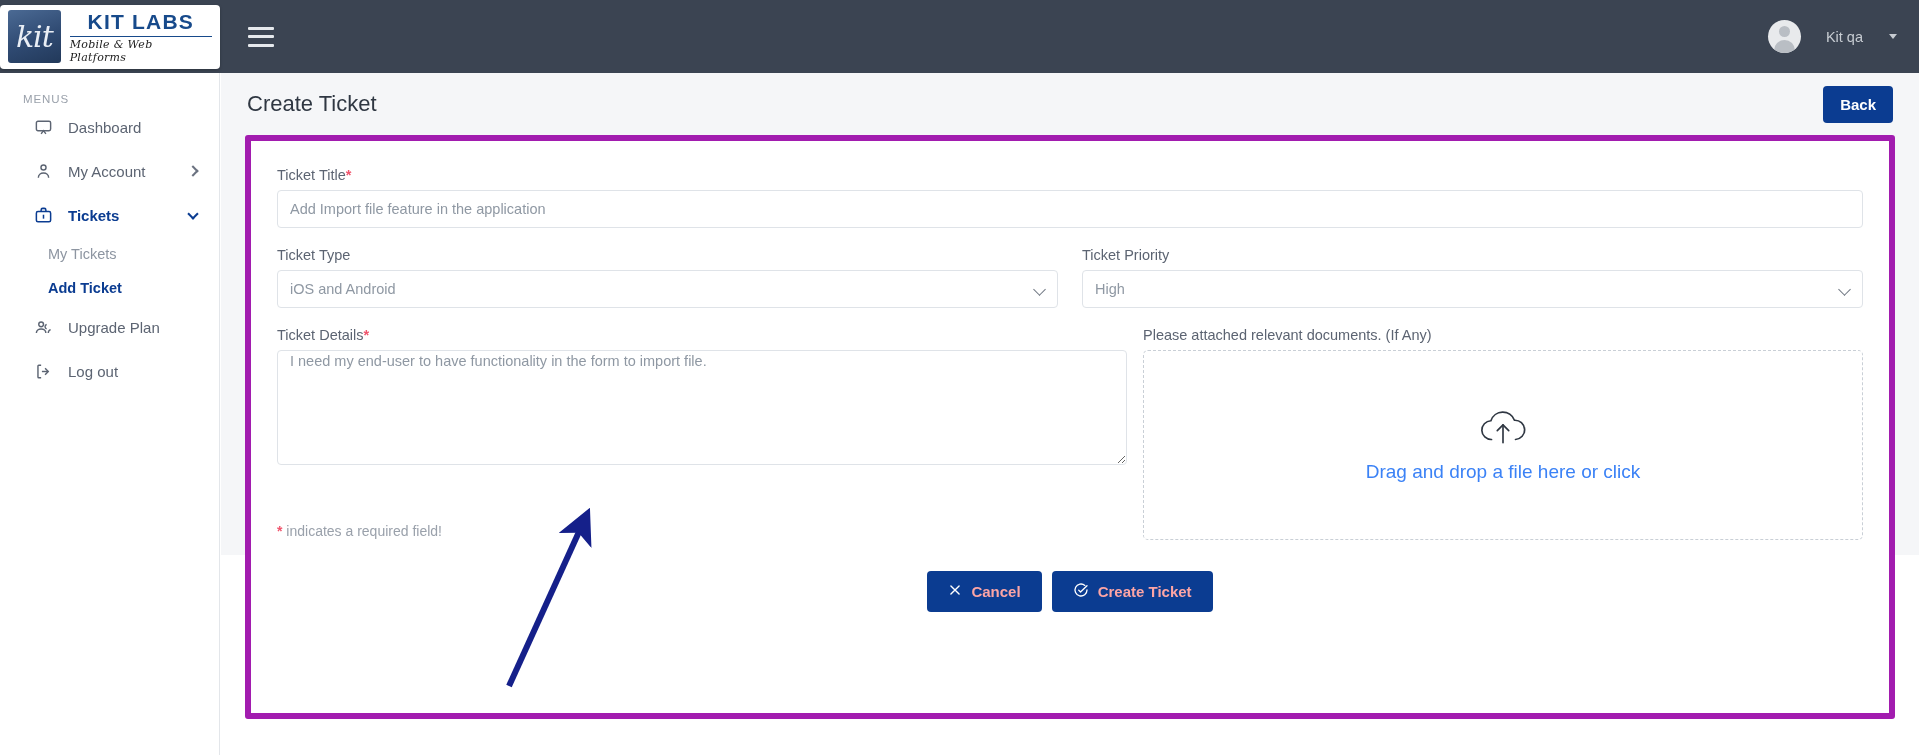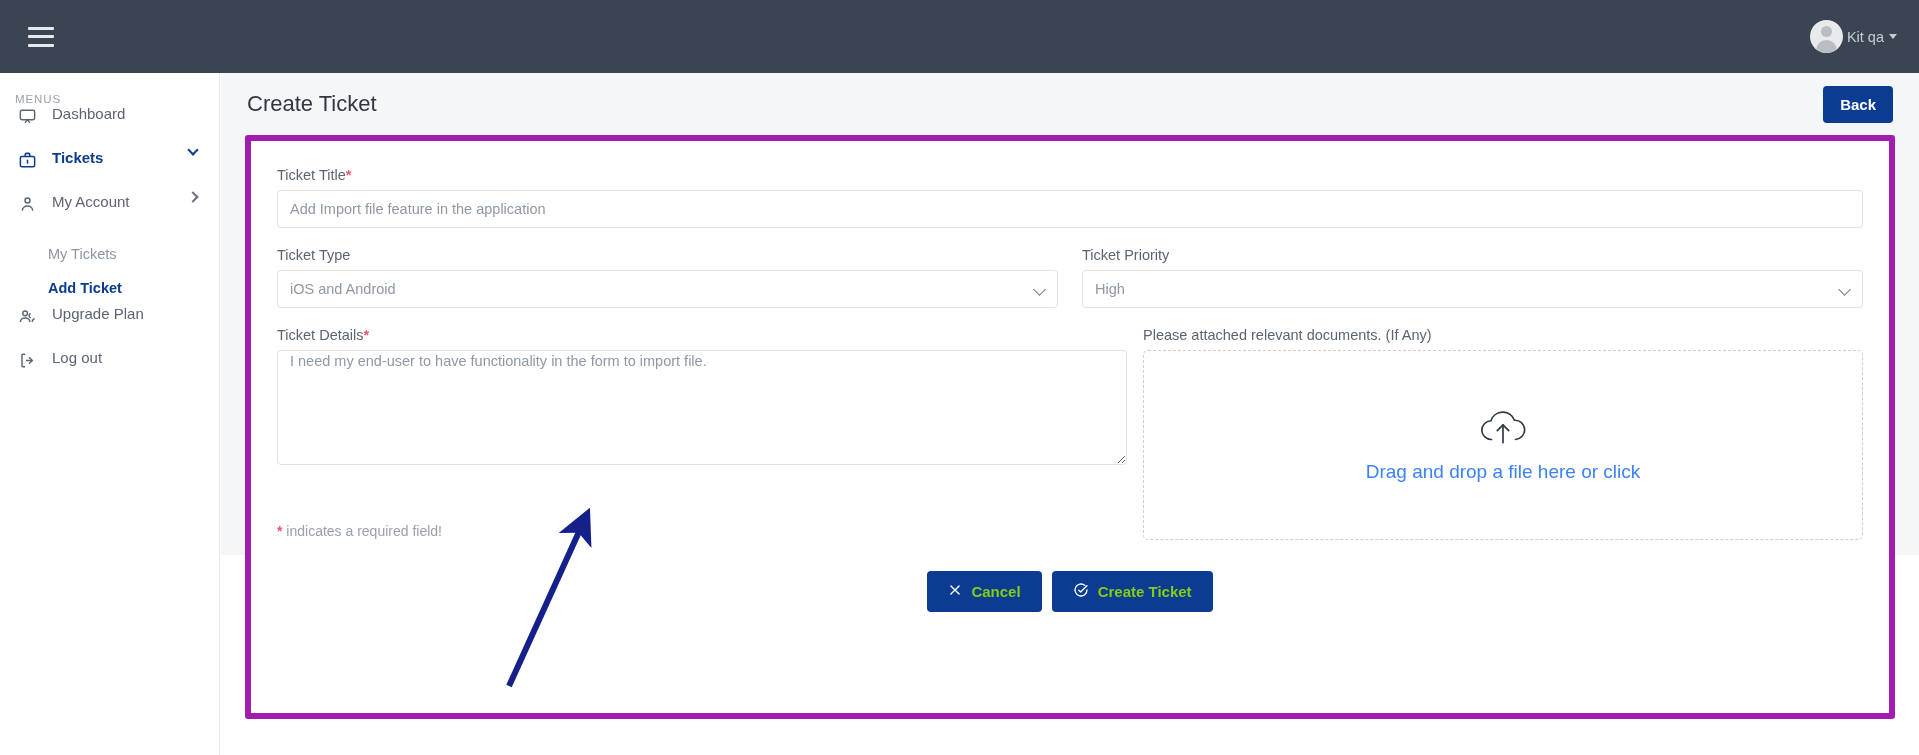--- a/index.html
+++ b/index.html
@@ -57,21 +57,21 @@
   }
   .hamburger {
     margin-left: 28px;
     width: 26px; height: 20px;
     display: flex; flex-direction: column; justify-content: space-between;
     cursor: pointer;
   }
   .hamburger span { display: block; height: 3px; background: #e6e9ed; border-radius: 1px; }
   .user-area {
     position: absolute; right: 22px; top: 0; height: 73px;
-    display: flex; align-items: center; gap: 4px;
+    display: flex; align-items: center; gap: 25px;
     cursor: pointer;
   }
   .avatar {
     width: 33px; height: 33px; border-radius: 50%;
     background: #e8eaec;
     position: relative; overflow: hidden;
   }
   .avatar::before {
     content: ""; position: absolute;
     width: 11px; height: 11px; border-radius: 50%;
@@ -94,25 +94,25 @@
   
   .sidebar {
     position: absolute; top: 73px; left: 0;
     width: 220px; height: 682px;
     background: #ffffff;
     border-right: 1px solid #e3e6ea;
   }
   .menus-label {
     color: #9aa1ab; font-size: 11.5px;
     letter-spacing: .9px;
-    padding: 20px 0 0 15px;
+    padding: 20px 0 0 23px;
   }
   .nav-item {
-    display: flex; align-items: flex-start;
-    height: 44px; padding-left: 16px;
+    display: flex; align-items: center;
+    height: 44px; padding-left: 32px;
     color: #5c6472; font-size: 15px;
     cursor: pointer; position: relative;
   }
   .nav-item .ico {
     width: 22px; height: 22px;
     margin-right: 14px;
     display: flex; align-items: center; justify-content: center;
     flex: 0 0 22px;
   }
   .nav-item.active { color: #0b3c91; font-weight: bold; }
@@ -226,39 +226,49 @@
   .required-note {
     position: absolute; left: 26px; top: 382px;
     font-size: 14px; color: #9aa1ab;
   }
   .actions {
     position: absolute; left: 0; right: 0; top: 430px;
     display: flex; justify-content: center; gap: 10px;
   }
   .btn {
     border: none; border-radius: 4px;
-    background: #0b3c91; color: #84cc16;
+    background: #0b3c91; color: #fca5a5;
     font-size: 15px; font-weight: bold;
     padding: 11px 21px;
     display: flex; align-items: center; gap: 9px;
     cursor: pointer;
     font-family: "Liberation Sans", sans-serif;
   }
 
   .annotation-arrow {
     position: absolute;
     left: 240px; top: 320px;
     width: 200px; height: 250px;
     pointer-events: none;
   }
 </style>
 </head>
 <body>
 
 <div class="topbar">
+  <div class="logo-box">
+    <div class="logo-card">
+      <div class="logo-mark">kit</div>
+      <div class="logo-text">
+        <div class="logo-title">KIT LABS</div>
+        <div class="logo-rule"></div>
+        <div class="logo-sub">Mobile &amp; Web Platforms</div>
+      </div>
+    </div>
+  </div>
 
   <div class="hamburger">
     <span></span>
     <span></span>
     <span></span>
   </div>
 
   <div class="user-area">
     <div class="avatar"></div>
     <div class="user-name">Kit qa</div>
@@ -270,43 +280,43 @@
   <div class="menus-label">MENUS</div>
 
   <div class="nav-item">
     <span class="ico">
       <svg width="19" height="19" viewBox="0 0 24 24" fill="none" stroke="#5c6472" stroke-width="1.8">
         <rect x="3" y="4" width="18" height="12" rx="2"></rect>
           <path d="M9 20l3-4 3 4"></path>
       </svg>
     </span>
     <span>Dashboard</span>
+  </div>
+
+  <div class="nav-item">
+    <span class="ico">
+      <svg width="19" height="19" viewBox="0 0 24 24" fill="none" stroke="#5c6472" stroke-width="1.8">
+        <circle cx="12" cy="7" r="3.2"></circle>
+          <path d="M5.5 20c0-3.6 2.9-6 6.5-6s6.5 2.4 6.5 6"></path>
+      </svg>
+    </span>
+    <span>My Account</span>
+    <span class="nav-chevron"></span>
   </div>
 
   <div class="nav-item active">
     <span class="ico">
       <svg width="19" height="19" viewBox="0 0 24 24" fill="none" stroke="#0b3c91" stroke-width="1.9">
         <rect x="3" y="7" width="18" height="13" rx="2"></rect>
           <path d="M9 7V5a2 2 0 012-2h2a2 2 0 012 2v2"></path>
           <path d="M12 11v5"></path>
       </svg>
     </span>
     <span>Tickets</span>
     <span class="nav-chevron down"></span>
-  </div>
-
-  <div class="nav-item">
-    <span class="ico">
-      <svg width="19" height="19" viewBox="0 0 24 24" fill="none" stroke="#5c6472" stroke-width="1.8">
-        <circle cx="12" cy="7" r="3.2"></circle>
-          <path d="M5.5 20c0-3.6 2.9-6 6.5-6s6.5 2.4 6.5 6"></path>
-      </svg>
-    </span>
-    <span>My Account</span>
-    <span class="nav-chevron"></span>
   </div>
 
   <div class="sub-item">
     <span>My Tickets</span>
   </div>
   <div class="sub-item active">
     <span>Add Ticket</span>
   </div>
 
   <div class="nav-item">

